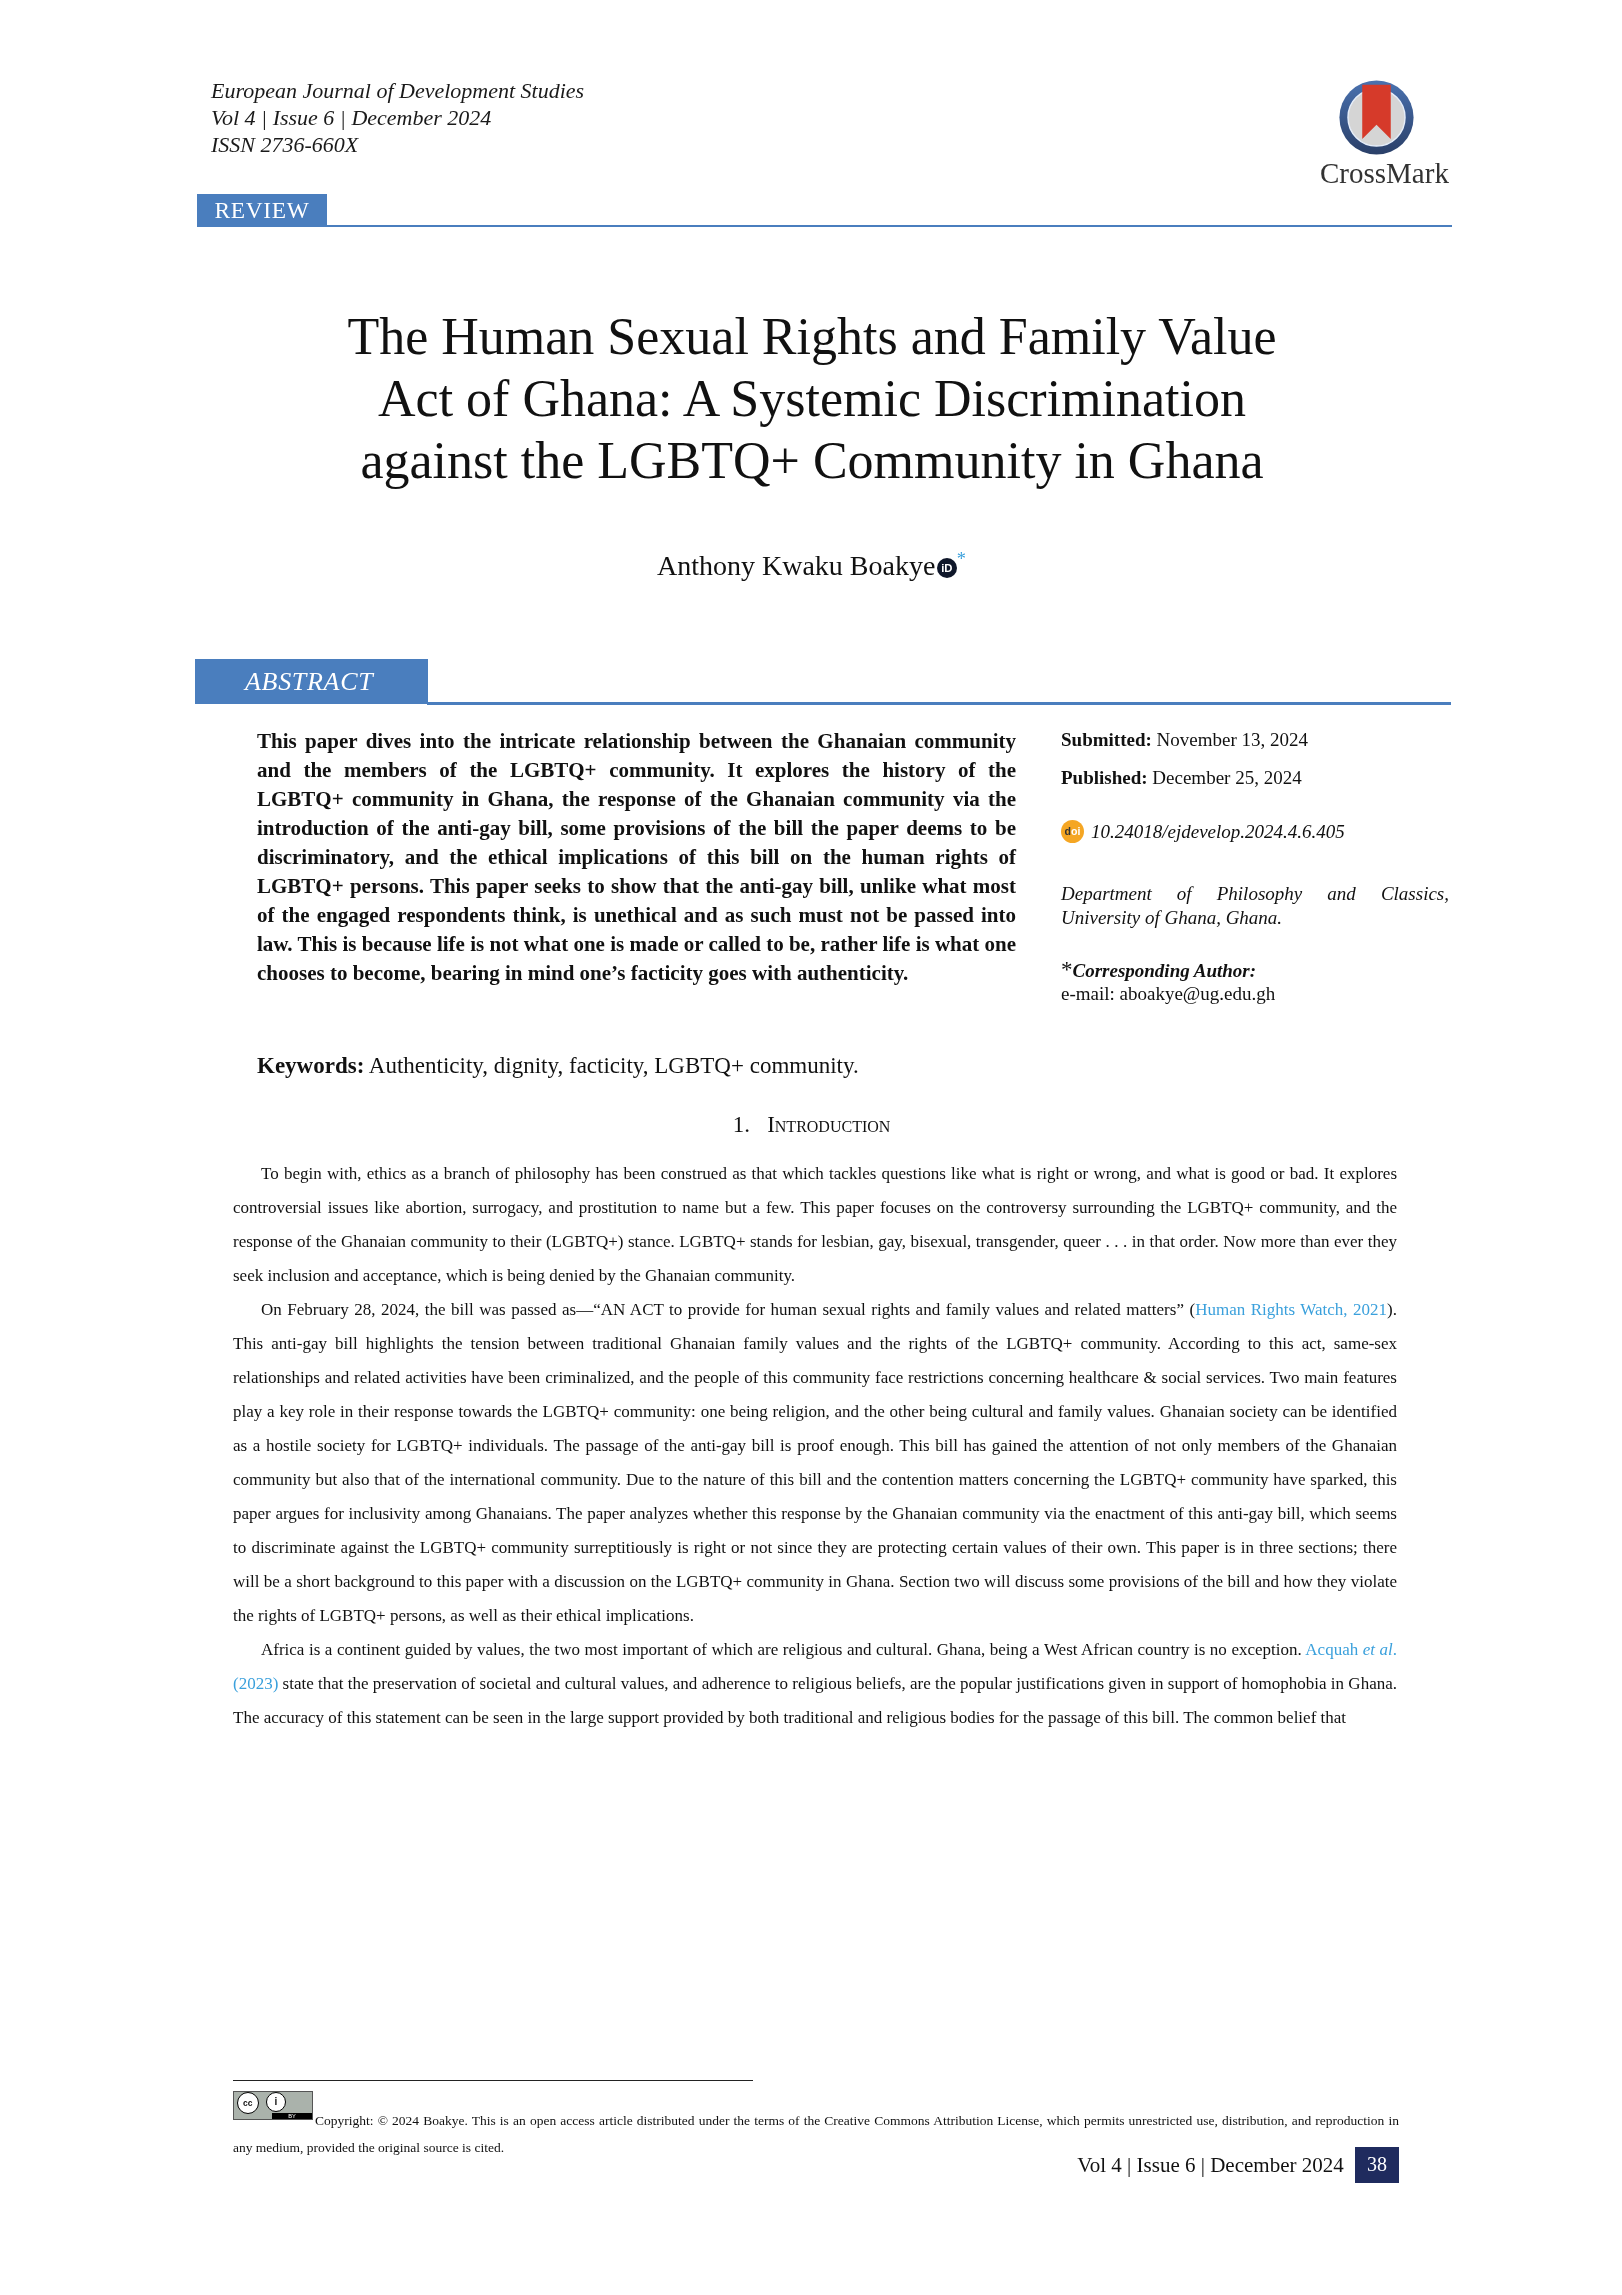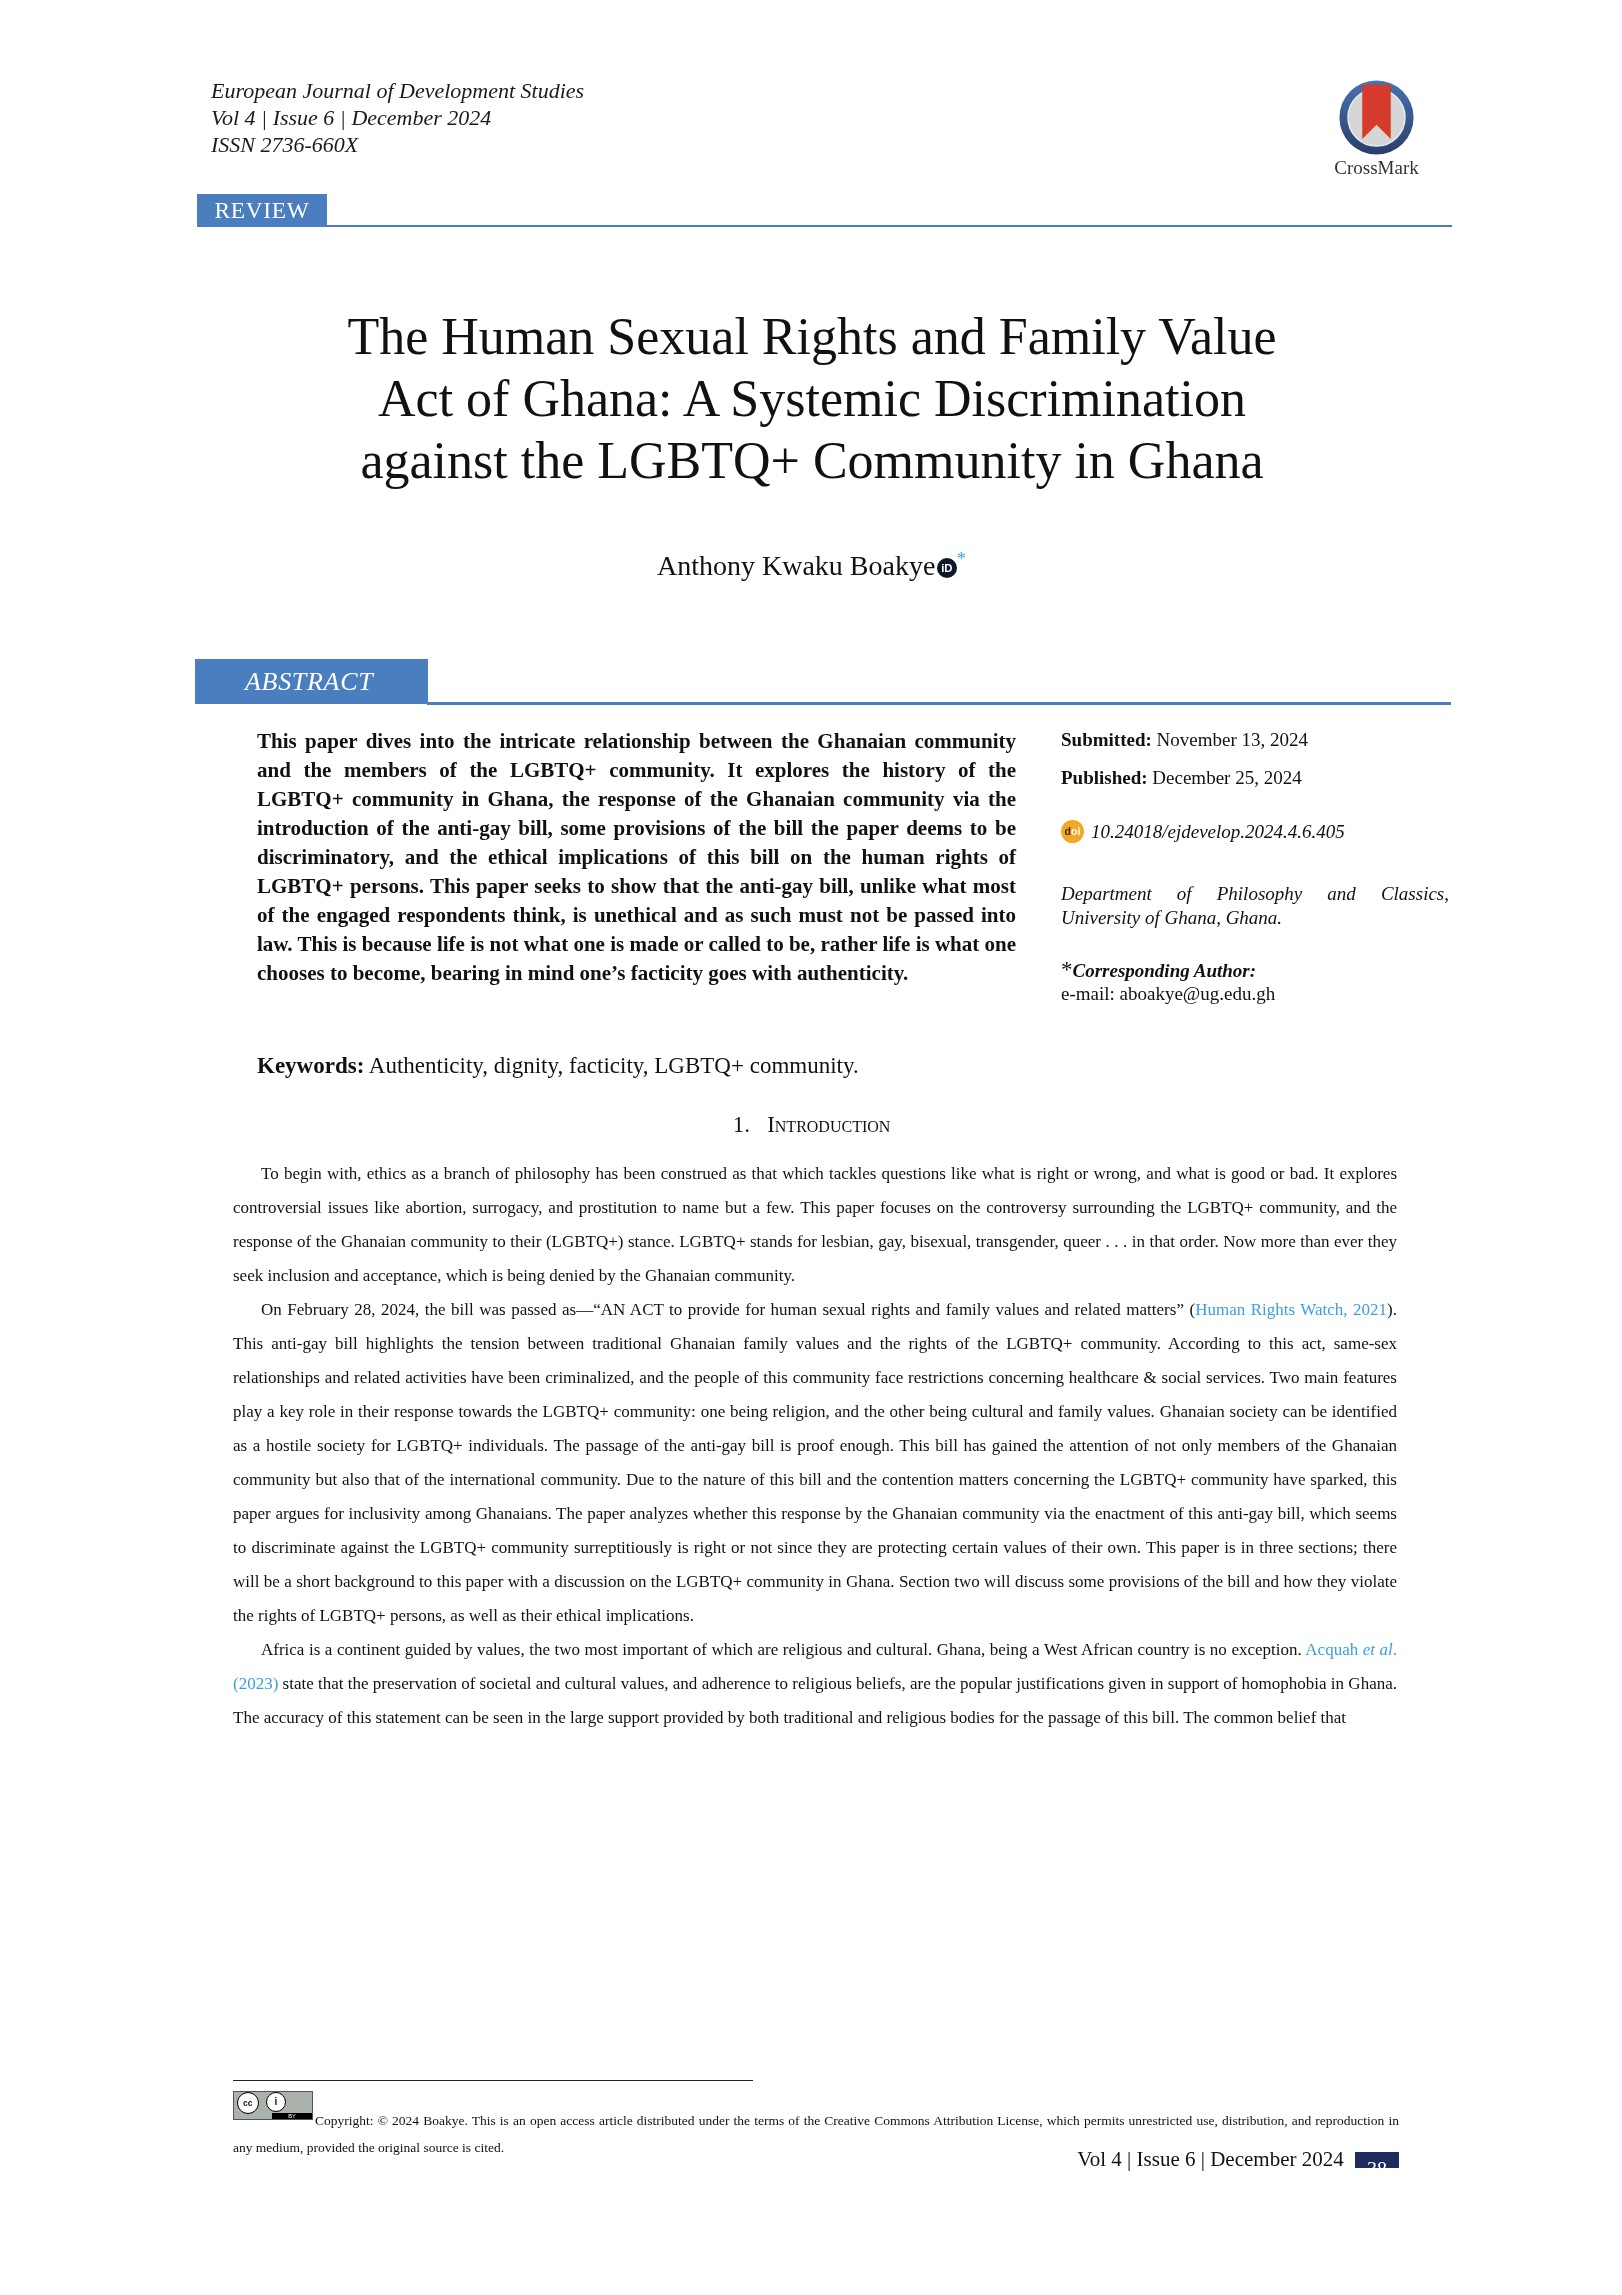--- a/index.html
+++ b/index.html
@@ -5,21 +5,21 @@
   html, body { margin: 0; padding: 0; background: #ffffff; }
   body { width: 1623px; height: 2295px; position: relative; overflow: hidden;
          font-family: "Liberation Serif", "DejaVu Serif", serif; color: #111; }
 
   .journal-meta { position: absolute; left: 211px; top: 77px; font-style: italic;
                   font-size: 22px; line-height: 27px; color: #1a1a1a; }
   .journal-meta div { white-space: nowrap; }
 
   .crossmark { position: absolute; left: 1320px; top: 79px; width: 113px; text-align: center; }
   .crossmark svg { display: block; margin: 0 auto; }
-  .crossmark-label { font-size: 19px; color: #333; margin-top: 1.4px; }
+  .crossmark-label { font-size: 29px; color: #333; margin-top: 1.4px; }
   .tag { position: absolute; background: #4a7ebe; color: #fff; }
   .review-tag { left: 197px; top: 194px; width: 130px; height: 33px; font-size: 23.4px;
                 line-height: 33px; text-align: center; letter-spacing: 0.7px; }
   .review-line { position: absolute; left: 325px; top: 225px; width: 1127px; height: 2.1px; background: #4a7ebe; }
 
   .title { position: absolute; left: 213px; width: 1198px; top: 306px; text-align: center;
            font-size: 52px; line-height: 62px; color: #111; }
 
   .author { position: absolute; left: 0; width: 1623px; top: 549px; text-align: center; font-size: 28px; }
   .orcid { display: inline-block; width: 20px; height: 20px; border-radius: 50%; background: #0f172a;
@@ -58,21 +58,21 @@
               border: 0.7px solid #555; display: flex; align-items: flex-start; font-family: "Liberation Sans", sans-serif; }
   .cc-badge .cc { width: 20px; height: 20px; border-radius: 50%; background:#fff; border:1.4px solid #000;
                   font-size: 8.5px; font-weight: bold; line-height: 20px; text-align: center; margin-left: 2.8px; }
   .cc-badge .by { width: 18.4px; height: 18.4px; border-radius: 50%; background:#fff; border:1.4px solid #000;
                   font-size: 10px; font-weight: bold; line-height: 18.4px; text-align: center; margin-left: 7px; }
   .cc-badge .by-label { position: absolute; right: 0; bottom: 0; background: #000; color: #fff; font-size: 5.7px; width: 40px; text-align: center; }
   .copyright { position: absolute; left: 233px; top: 2107px; width: 1166px; font-size: 13.5px; line-height: 27px; text-indent: 82px; text-align: justify; }
 
   .page-footer { position: absolute; right: 224px; top: 2147px; display: flex; align-items: center; }
   .page-footer .issue { font-size: 21px; margin-right: 11.3px; }
-  .page-number { background: #1f2b5e; color: #fff; font-size: 20px; width: 44px; height: 16px; line-height: 34px; text-align: center; }
+  .page-number { background: #1f2b5e; color: #fff; font-size: 20px; width: 44px; height: 36px; line-height: 34px; text-align: center; }
 </style>
 </head>
 <body>
 
 <div class="journal-meta">
   <div>European Journal of Development Studies</div>
   <div>Vol 4 | Issue 6 | December 2024</div>
   <div>ISSN 2736-660X</div>
 </div>
 

